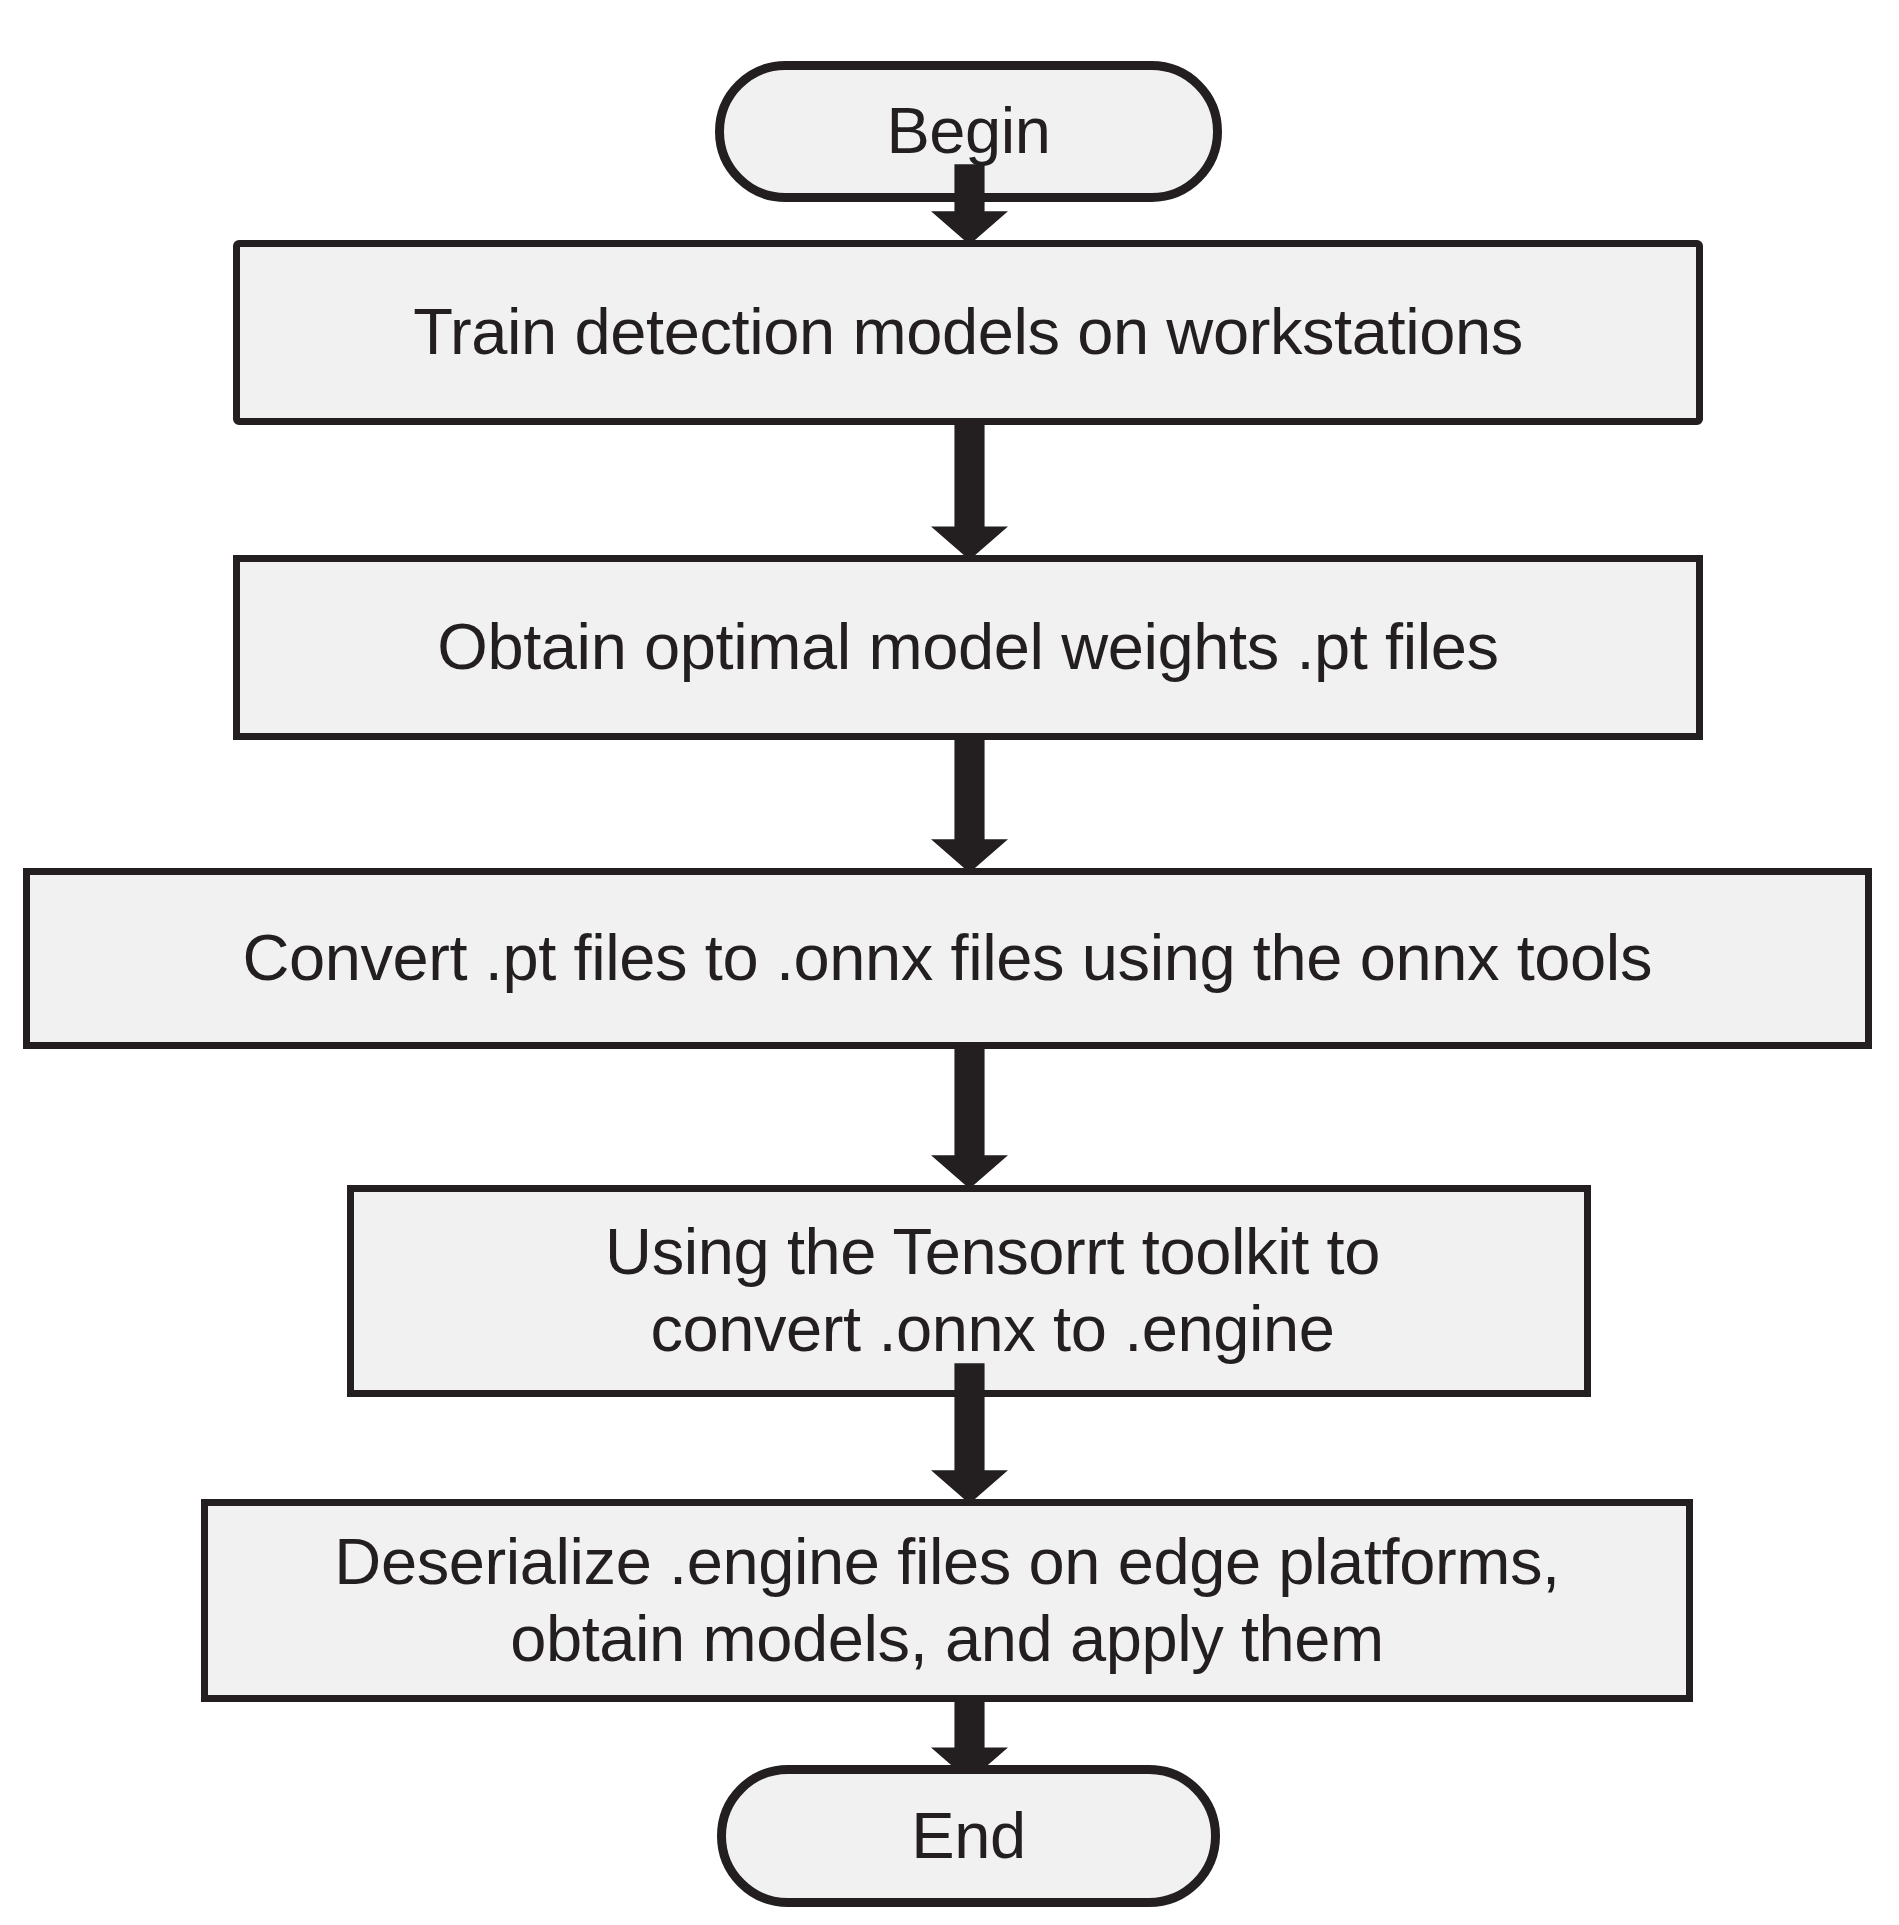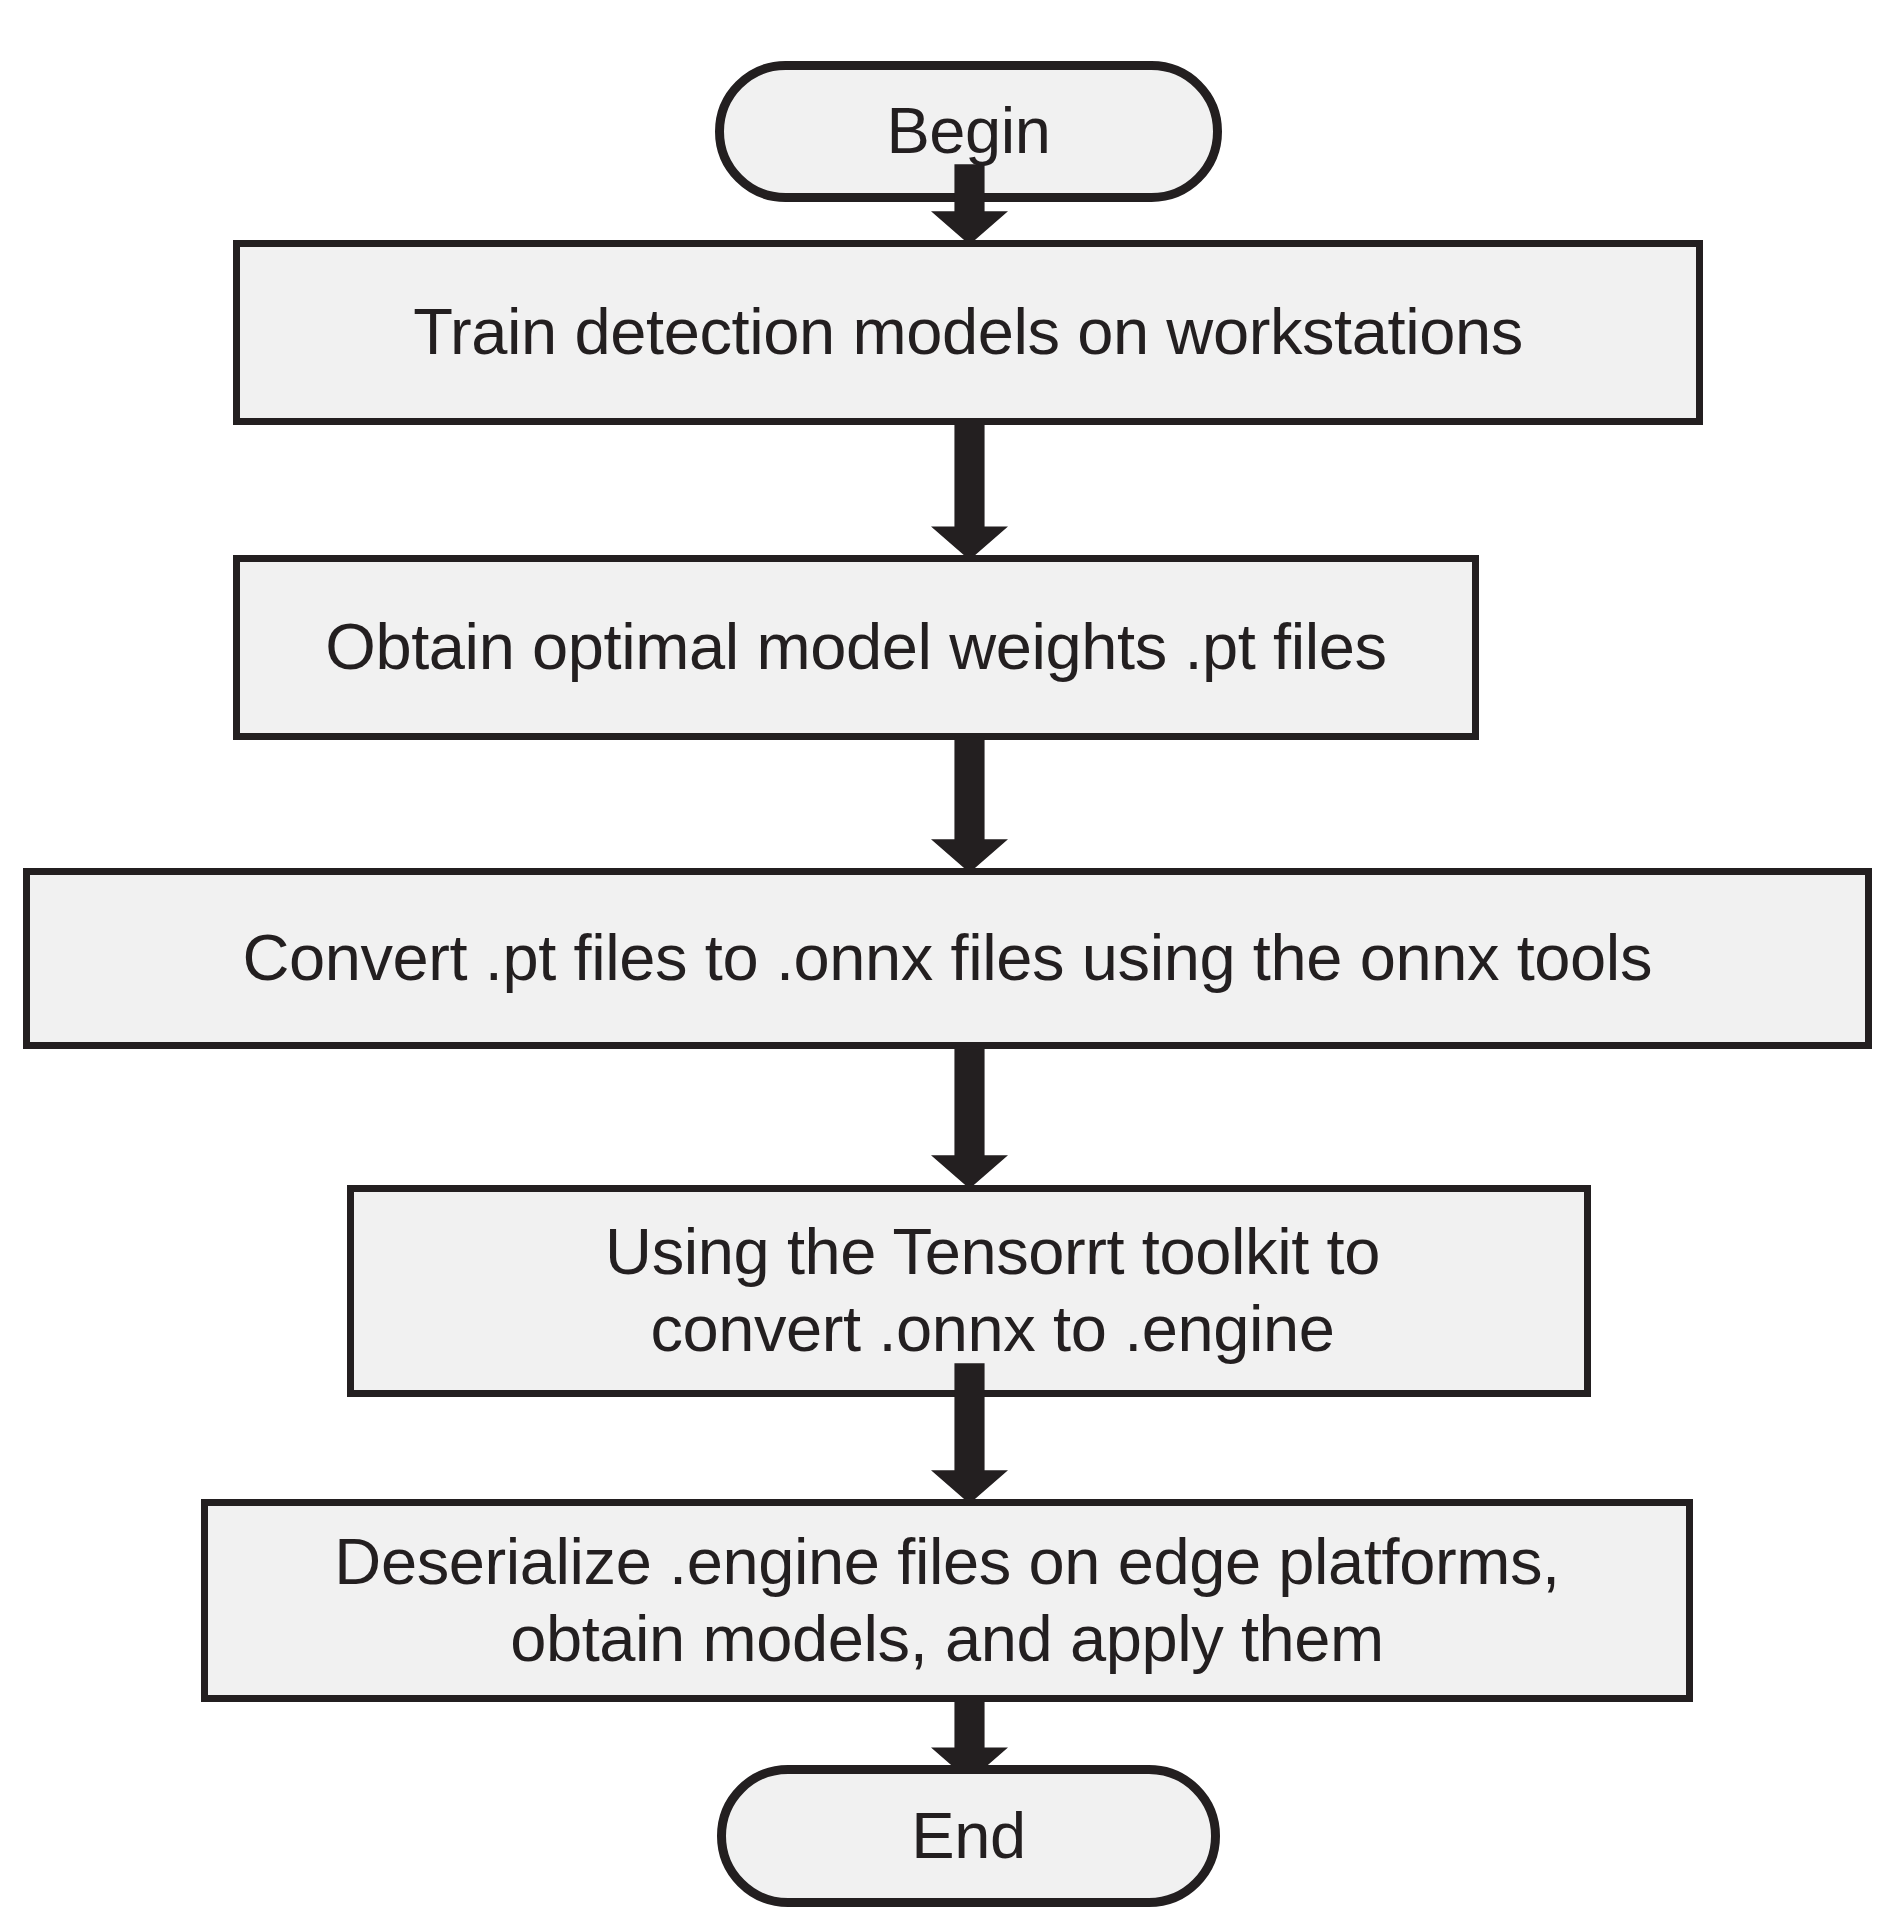--- a/index.html
+++ b/index.html
@@ -53,31 +53,31 @@
   <div class="node terminal" style="left:715px; top:27px; width:507px; height:141px;margin-top:34px;">
     <span class="label">Begin</span>
   </div>
 
   <div class="arrow" style="left:931px; top:164px; width:77px; height:81px;">
     <svg width="77" height="81" viewBox="0 0 92 96">
       <polygon points="28,0 64,0 64,56 92,56 46,96 0,56 28,56" fill="#231f20"></polygon>
     </svg>
   </div>
 
-  <div class="node" style="left:233px; top:240px; width:1470px; height:185px;">
+  <div class="node" style="left:233px; top:240px; width:1470px; height:185px;border-radius:6px;">
     <span class="label">Train detection models on workstations</span>
   </div>
 
   <div class="arrow" style="left:931px; top:421px; width:77px; height:139px;">
     <svg width="77" height="139" viewBox="0 0 92 166">
       <polygon points="28,0 64,0 64,126 92,126 46,166 0,126 28,126" fill="#231f20"></polygon>
     </svg>
   </div>
 
-  <div class="node" style="left:233px; top:555px; width:1246px; height:185px;">
+  <div class="node" style="left:233px; top:555px; width:1470px; height:185px;">
     <span class="label">Obtain optimal model weights .pt files</span>
   </div>
 
   <div class="arrow" style="left:931px; top:737px; width:77px; height:136px;">
     <svg width="77" height="136" viewBox="0 0 92 162">
       <polygon points="28,0 64,0 64,122 92,122 46,162 0,122 28,122" fill="#231f20"></polygon>
     </svg>
   </div>
 
   <div class="node" style="left:22.7px; top:868px; width:1849px; height:181px;justify-content:center;">

